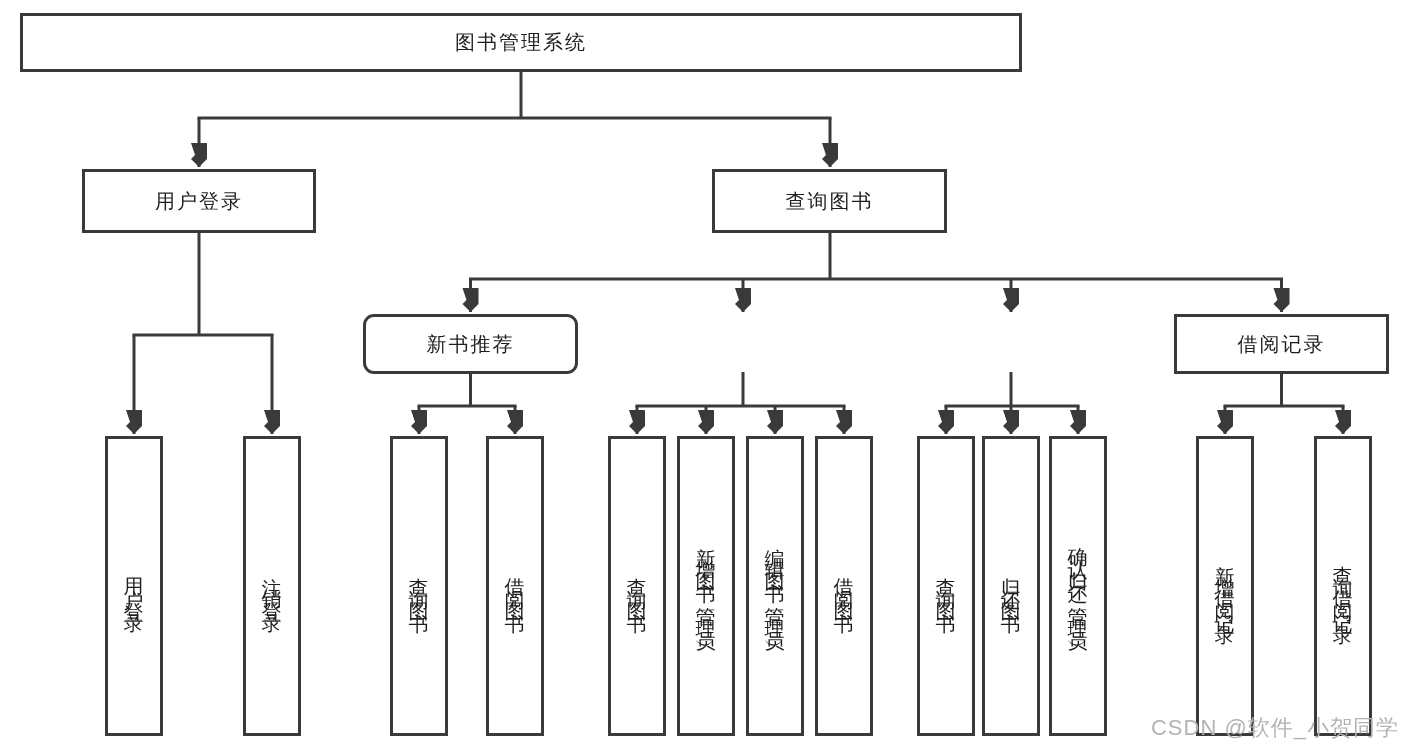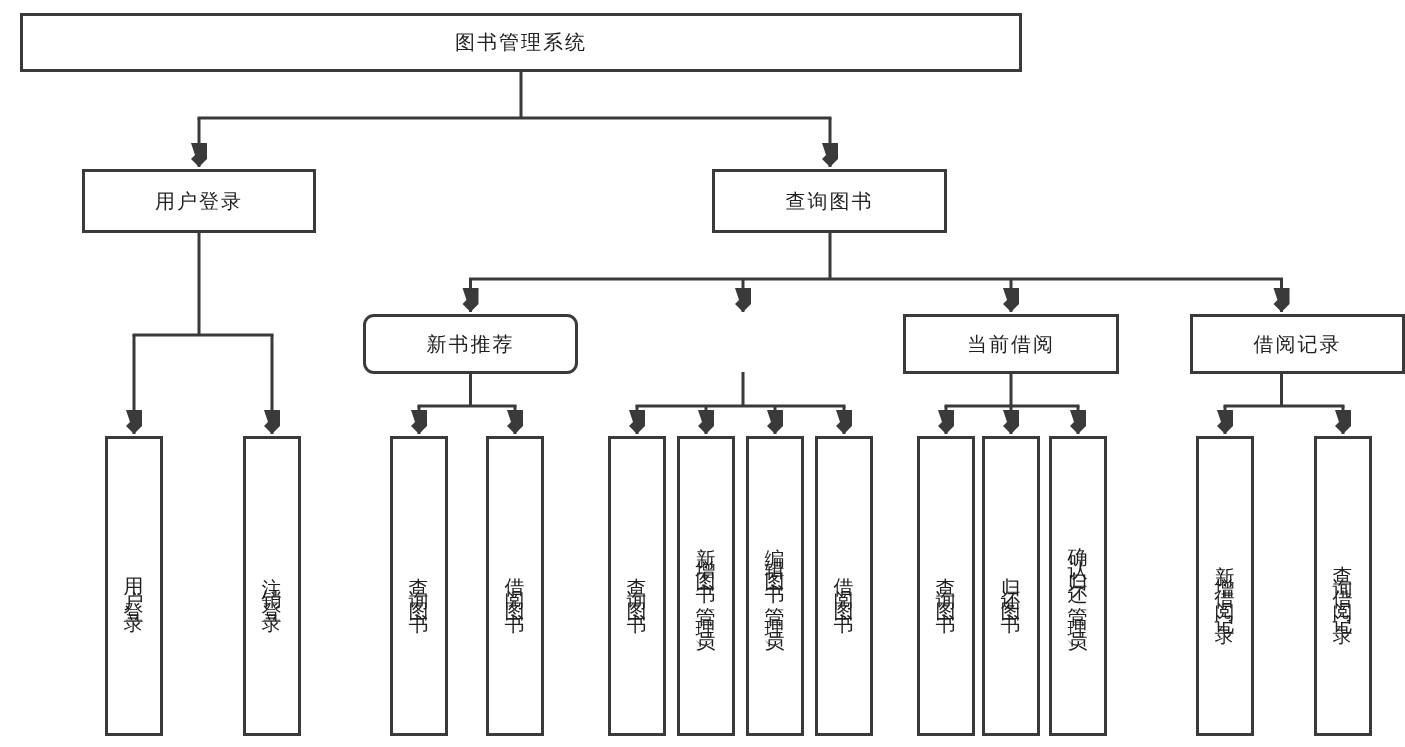--- a/index.html
+++ b/index.html
@@ -112,24 +112,21 @@
   <div class="box hbox" style="left:82px; top:169px; width:234px; height:64px;">
     <span>用户登录</span>
   </div>
   <div class="box hbox" style="left:712px; top:169px; width:235px; height:64px;">
     <span>查询图书</span>
   </div>
 
   <div class="box hbox" style="left:363px; top:314px; width:215px; height:60px;border-radius:11px;">
     <span>新书推荐</span>
   </div>
-  <div class="box hbox" style="left:903px; top:314px; width:216px; height:60px;">
-    <span>当前借阅</span>
-  </div>
-  <div class="box hbox" style="left:1174px; top:314px; width:215px; height:60px;margin-left:16px;">
+  <div class="box hbox" style="left:1174px; top:314px; width:215px; height:60px;">
     <span>借阅记录</span>
   </div>
 
   <div class="box vbox" style="left:105px;">
     <span class="vtext">用户登录</span>
   </div>
   <div class="box vbox" style="left:243px;">
     <span class="vtext">注销登录</span>
   </div>
 
@@ -163,14 +160,15 @@
     <span class="vtext">确认归还（管理员）</span>
   </div>
 
   <div class="box vbox" style="left:1196px;">
     <span class="vtext">新增借阅记录</span>
   </div>
   <div class="box vbox" style="left:1314px;">
     <span class="vtext">查询借阅记录</span>
   </div>
 
+  <div class="watermark">CSDN @软件_小贺同学</div>
 
 </div>
 
 </body></html>

